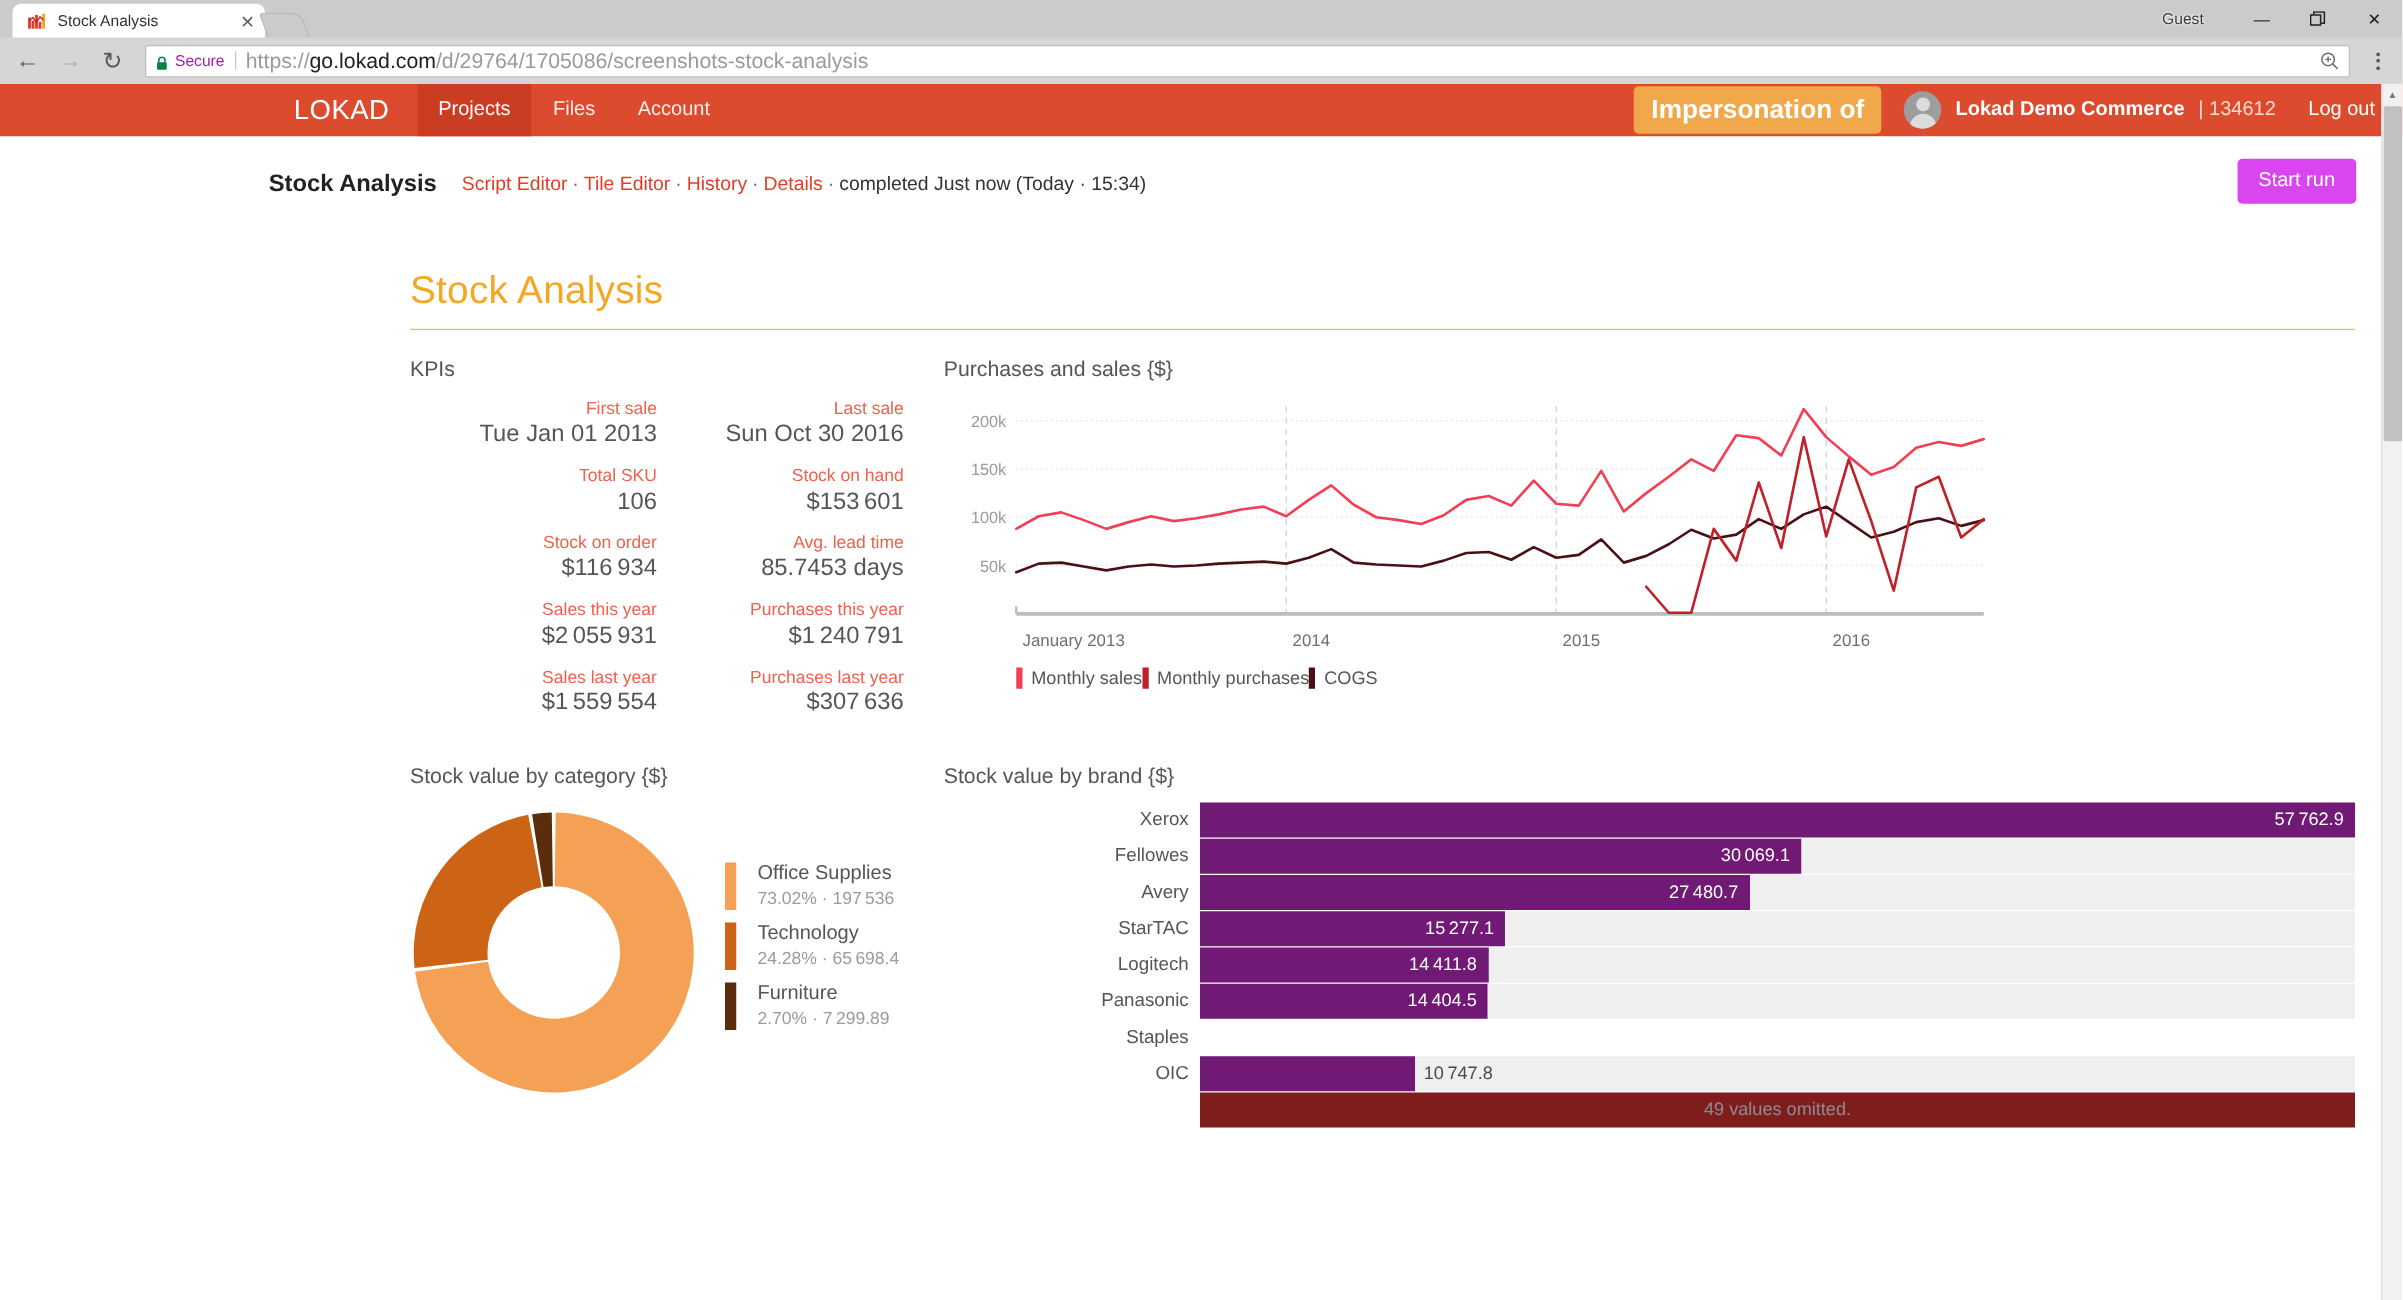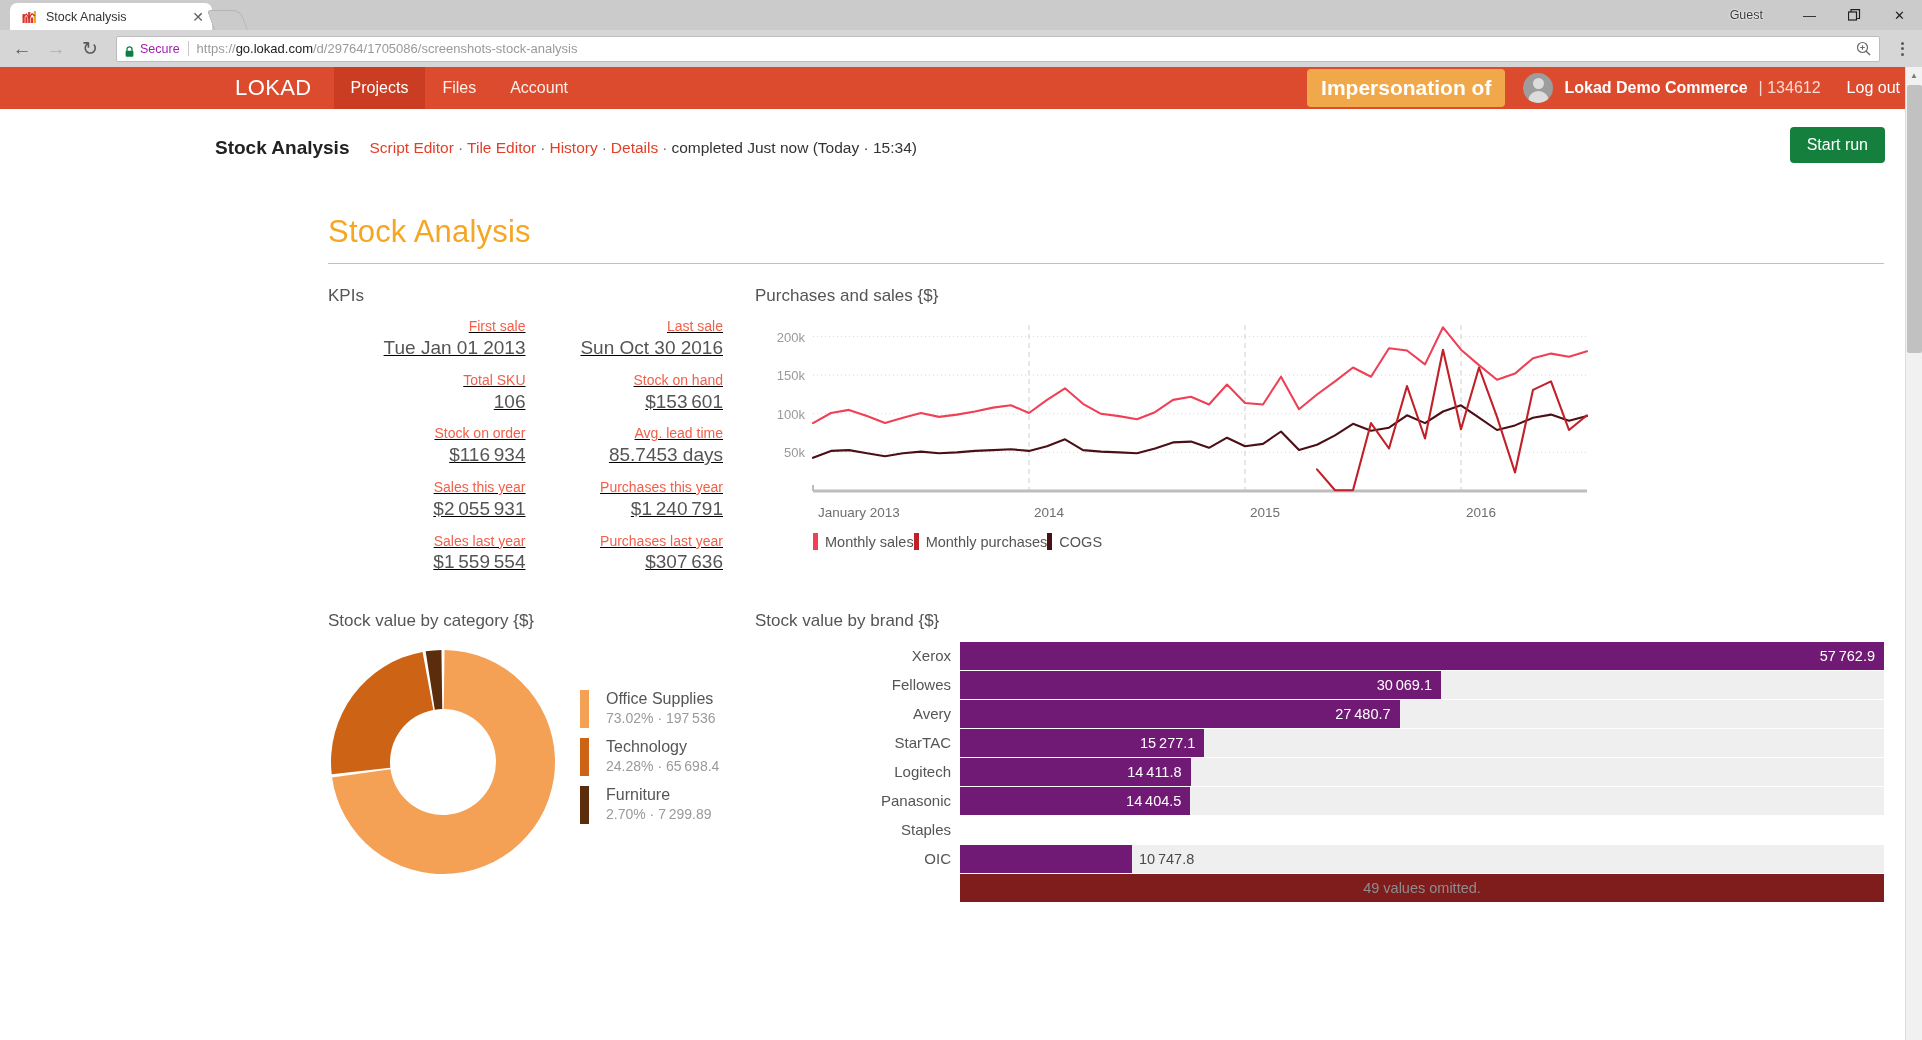--- a/index.html
+++ b/index.html
@@ -59,21 +59,21 @@
   .nav-btn.disabled { color: #b0b0b0; }
   .omnibox {
     flex: 1 1 auto; height: 26px; background: #fff;
     border: 1px solid #bdbdbd; border-radius: 2px;
     display: flex; align-items: center; padding: 0 8px;
     margin: 0 6px 0 8px; gap: 6px;
   }
   .lock-icon { width: 9px; height: 11px; position: relative; flex: 0 0 auto; }
   .secure-label { font-size: 12.5px; color: #a21caf; }
   .omni-divider { width: 1px; height: 15px; background: #c9c9c9; margin: 0 2px; }
-  .omni-url { font-size: 13px; color: #9a9a9a; white-space: nowrap; }
+  .omni-url { font-size: 17px; color: #9a9a9a; white-space: nowrap; }
   .omni-url b { color: #202020; font-weight: normal; }
   .omni-right { margin-left: auto; display: flex; align-items: center; }
   .menu-btn {
     width: 28px; height: 30px; display: flex; flex-direction: column;
     align-items: center; justify-content: center; gap: 2.5px;
   }
   .menu-dot { width: 3px; height: 3px; border-radius: 50%; background: #5a5a5a; }
 
   
   .viewport {
@@ -123,42 +123,42 @@
     display: flex; align-items: center;
     padding: 28px 0 0 0; margin: 0 38px 0 215px;
     position: relative;
   }
   .proj-title { font-size: 19px; font-weight: bold; color: #222; margin-right: 20px; }
   .proj-links { font-size: 15.5px; color: #333; }
   .proj-links a { color: #e0402a; text-decoration: none; }
   .proj-links .sep { color: #666; margin: 0 4px; }
   .start-run {
     position: absolute; right: -1px; top: 18px;
-    background: #15803d; color: #fff; font-size: 16px;
+    background: #d946ef; color: #fff; font-size: 16px;
     padding: 9px 17px; border: none; border-radius: 4px; cursor: pointer; margin-left: 32px;
   }
 
   
   .dash { margin: 0 38px 0 328px; padding-top: 55px; }
   .dash-title {
     font-size: 31px; color: #f5a623; font-weight: normal;
     padding-bottom: 13px; border-bottom: 1px solid #f5b955;
     letter-spacing: .2px;
   }
 
   .grid-row { display: flex; gap: 0; margin-top: 22px; }
   .col-left { width: 395px; flex: 0 0 auto; }
   .col-right { flex: 1 1 auto; padding-left: 32px; }
 
   .tile-title { font-size: 17px; color: #555; margin-bottom: 11px; font-weight: normal; }
 
   
   .kpi-grid { display: flex; }
   .kpi-col { flex: 1 1 0; display: flex; flex-direction: column; }
-  .kpi-item { text-align: right; padding: 0 0 11px 0; text-decoration: underline; }
+  .kpi-item { text-align: right; padding: 0 0 11px 0; }
   .kpi-label { font-size: 14px; color: #f0604a; line-height: 1.35; }
   .kpi-value { font-size: 19px; color: #555; line-height: 1.25; }
 
   
   .linechart-wrap { position: relative; }
   .legend { display: flex; margin-top: 4px; padding-left: 58px; }
   .legend-item { display: flex; align-items: center; gap: 7px; }
   .legend-swatch { width: 5px; height: 17px; flex: 0 0 auto; }
   .legend-label { font-size: 14.5px; color: #555; }
 

